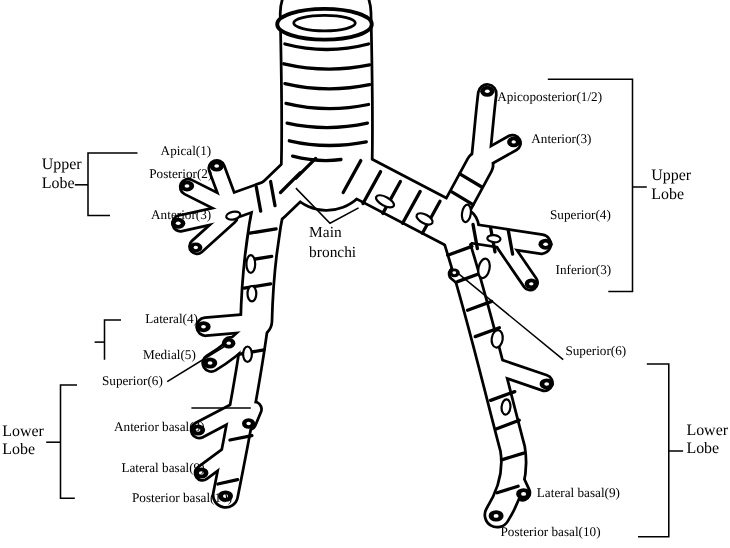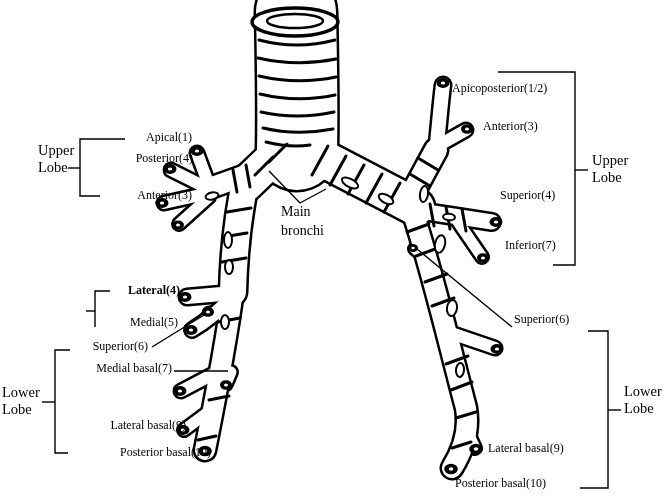--- a/index.html
+++ b/index.html
@@ -241,37 +241,37 @@
       <path class="a" d="M588,331 L608,331 L608,488 L580,488"></path>
       <path class="a" d="M608,410 L621,410"></path>
       <path class="a" d="M174,371 L228,371"></path>
       <path class="a" d="M152,347 L204,315"></path>
       <path class="a" d="M417,249 L512,327"></path>
       <path class="a" d="M269,171 L300,203 L326,189"></path>
     </g>
   </svg>
 
   <div class="lbl ra" style="right:472px;top:130px;">Apical(1)</div>
-  <div class="lbl ra" style="right:471px;top:151px;">Posterior(4)</div>
+  <div class="lbl ra" style="right:471px;top:151px;">Posterior(2)</div>
   <div class="lbl ra" style="right:472px;top:188px;">Anterior(3)</div>
   <div class="grp" style="left:38px;top:142px;width:48px;">Upper Lobe</div>
 
-  <div class="lbl ra" style="right:484px;top:283px;font-weight:bold;">Lateral(4)</div>
+  <div class="lbl ra" style="right:484px;top:283px;">Lateral(4)</div>
   <div class="lbl ra" style="right:486px;top:315px;margin-left:12px;">Medial(5)</div>
 
   <div class="lbl ra" style="right:516px;top:339px;">Superior(6)</div>
-  <div class="lbl ra" style="right:492px;top:361px;">Medial basal(7)</div>
+  <div class="lbl ra" style="right:478px;top:381px;">Anterior basal(8)</div>
   <div class="lbl ra" style="right:478px;top:418px;">Lateral basal(9)</div>
   <div class="lbl ra" style="right:453px;top:445px;">Posterior basal(10)</div>
   <div class="grp" style="left:2px;top:384px;width:48px;">Lower Lobe</div>
 
   <div class="lbl" style="left:452px;top:81px;">Apicoposterior(1/2)</div>
   <div class="lbl" style="left:483px;top:119px;">Anterior(3)</div>
   <div class="lbl" style="left:500px;top:188px;text-align:center;">Superior(4)</div>
-  <div class="lbl" style="left:505px;top:238px;">Inferior(7)</div>
+  <div class="lbl" style="left:505px;top:238px;">Inferior(3)</div>
   <div class="grp" style="left:592px;top:152px;width:60px;">Upper Lobe</div>
 
   <div class="lbl" style="left:514px;top:312px;">Superior(6)</div>
   <div class="lbl" style="left:488px;top:441px;">Lateral basal(9)</div>
   <div class="lbl" style="left:455px;top:476px;">Posterior basal(10)</div>
   <div class="grp" style="left:624px;top:383px;width:46px;">Lower Lobe</div>
 
   <div class="mainlbl" style="left:281px;top:203px;width:64px;">Main bronchi</div>
 
 </div>

